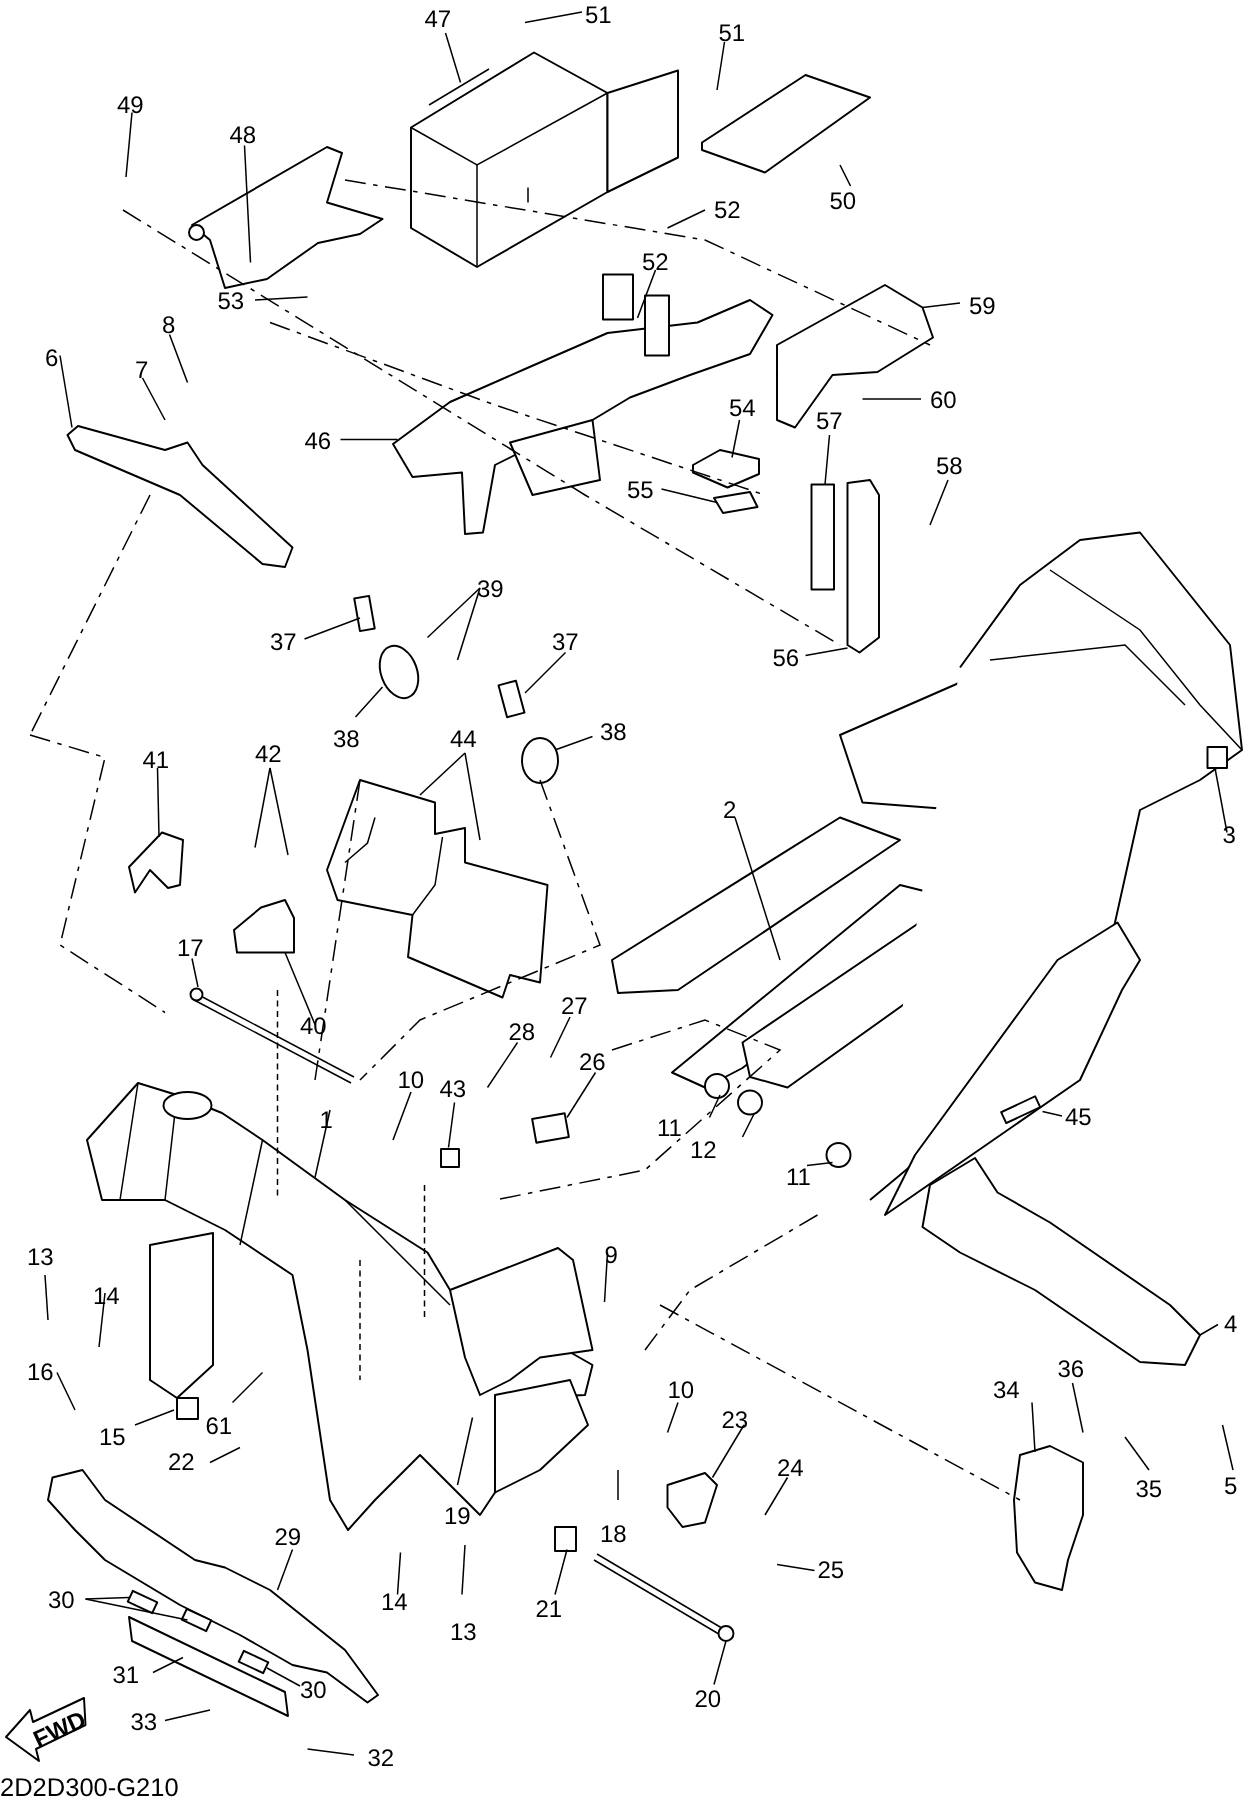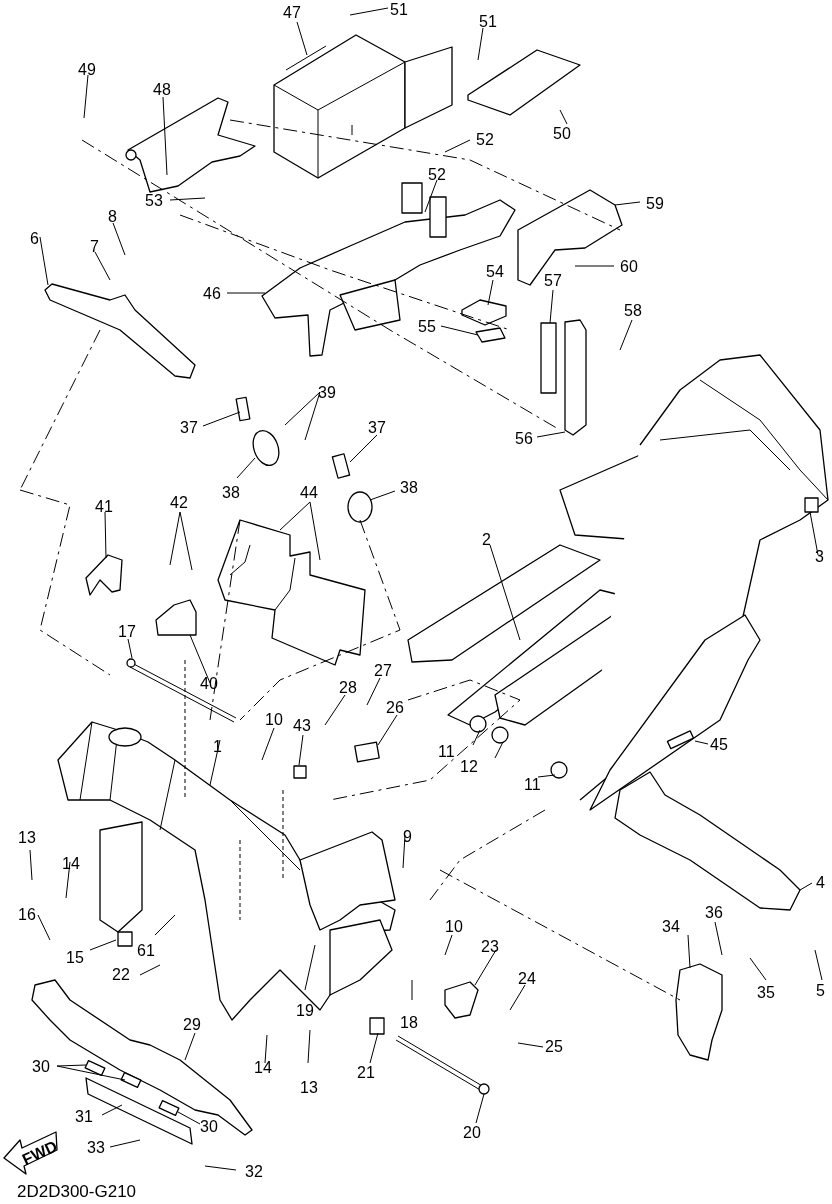--- a/index.html
+++ b/index.html
@@ -5,21 +5,21 @@
   html, body { margin: 0; padding: 0; background: #ffffff; }
   body { width: 832px; height: 1204px; position: relative; overflow: hidden;
          font-family: "Liberation Sans", sans-serif; color: #000; }
   #diagram { position: absolute; left: 0; top: 0; width: 832px; height: 1204px; }
   .part { fill: #ffffff; stroke: #000; stroke-width: 1.3; stroke-linejoin: round; }
   .thin { fill: none; stroke: #000; stroke-width: 1; }
   .dash { fill: none; stroke: #000; stroke-width: 1; stroke-dasharray: 14 5 3 5; }
   .sdash { fill: none; stroke: #000; stroke-width: 1; stroke-dasharray: 4 3; }
   .leader { fill: none; stroke: #000; stroke-width: 1; }
   .callout { font-family: "Liberation Sans", sans-serif; font-size: 16px; fill: #000; }
-  .code { position: absolute; left: 17px; top: 1182px; font-size: 17px; font-family: "Liberation Sans", sans-serif; text-align: center; }
+  .code { position: absolute; left: 0; top: 1182px; font-size: 17px; font-family: "Liberation Sans", sans-serif; text-align: center; }
 </style>
 </head>
 <body>
 
 <svg id="diagram" viewBox="0 0 832 1204" xmlns="http://www.w3.org/2000/svg">
 
   <g>
     <polygon class="part" points="274,85 356,35 405,62 405,128 318,178 274,152"></polygon>
     <polyline class="thin" points="274,85 318,110 405,62"></polyline>
     <line class="thin" x1="318" y1="110" x2="318" y2="178"></line>

